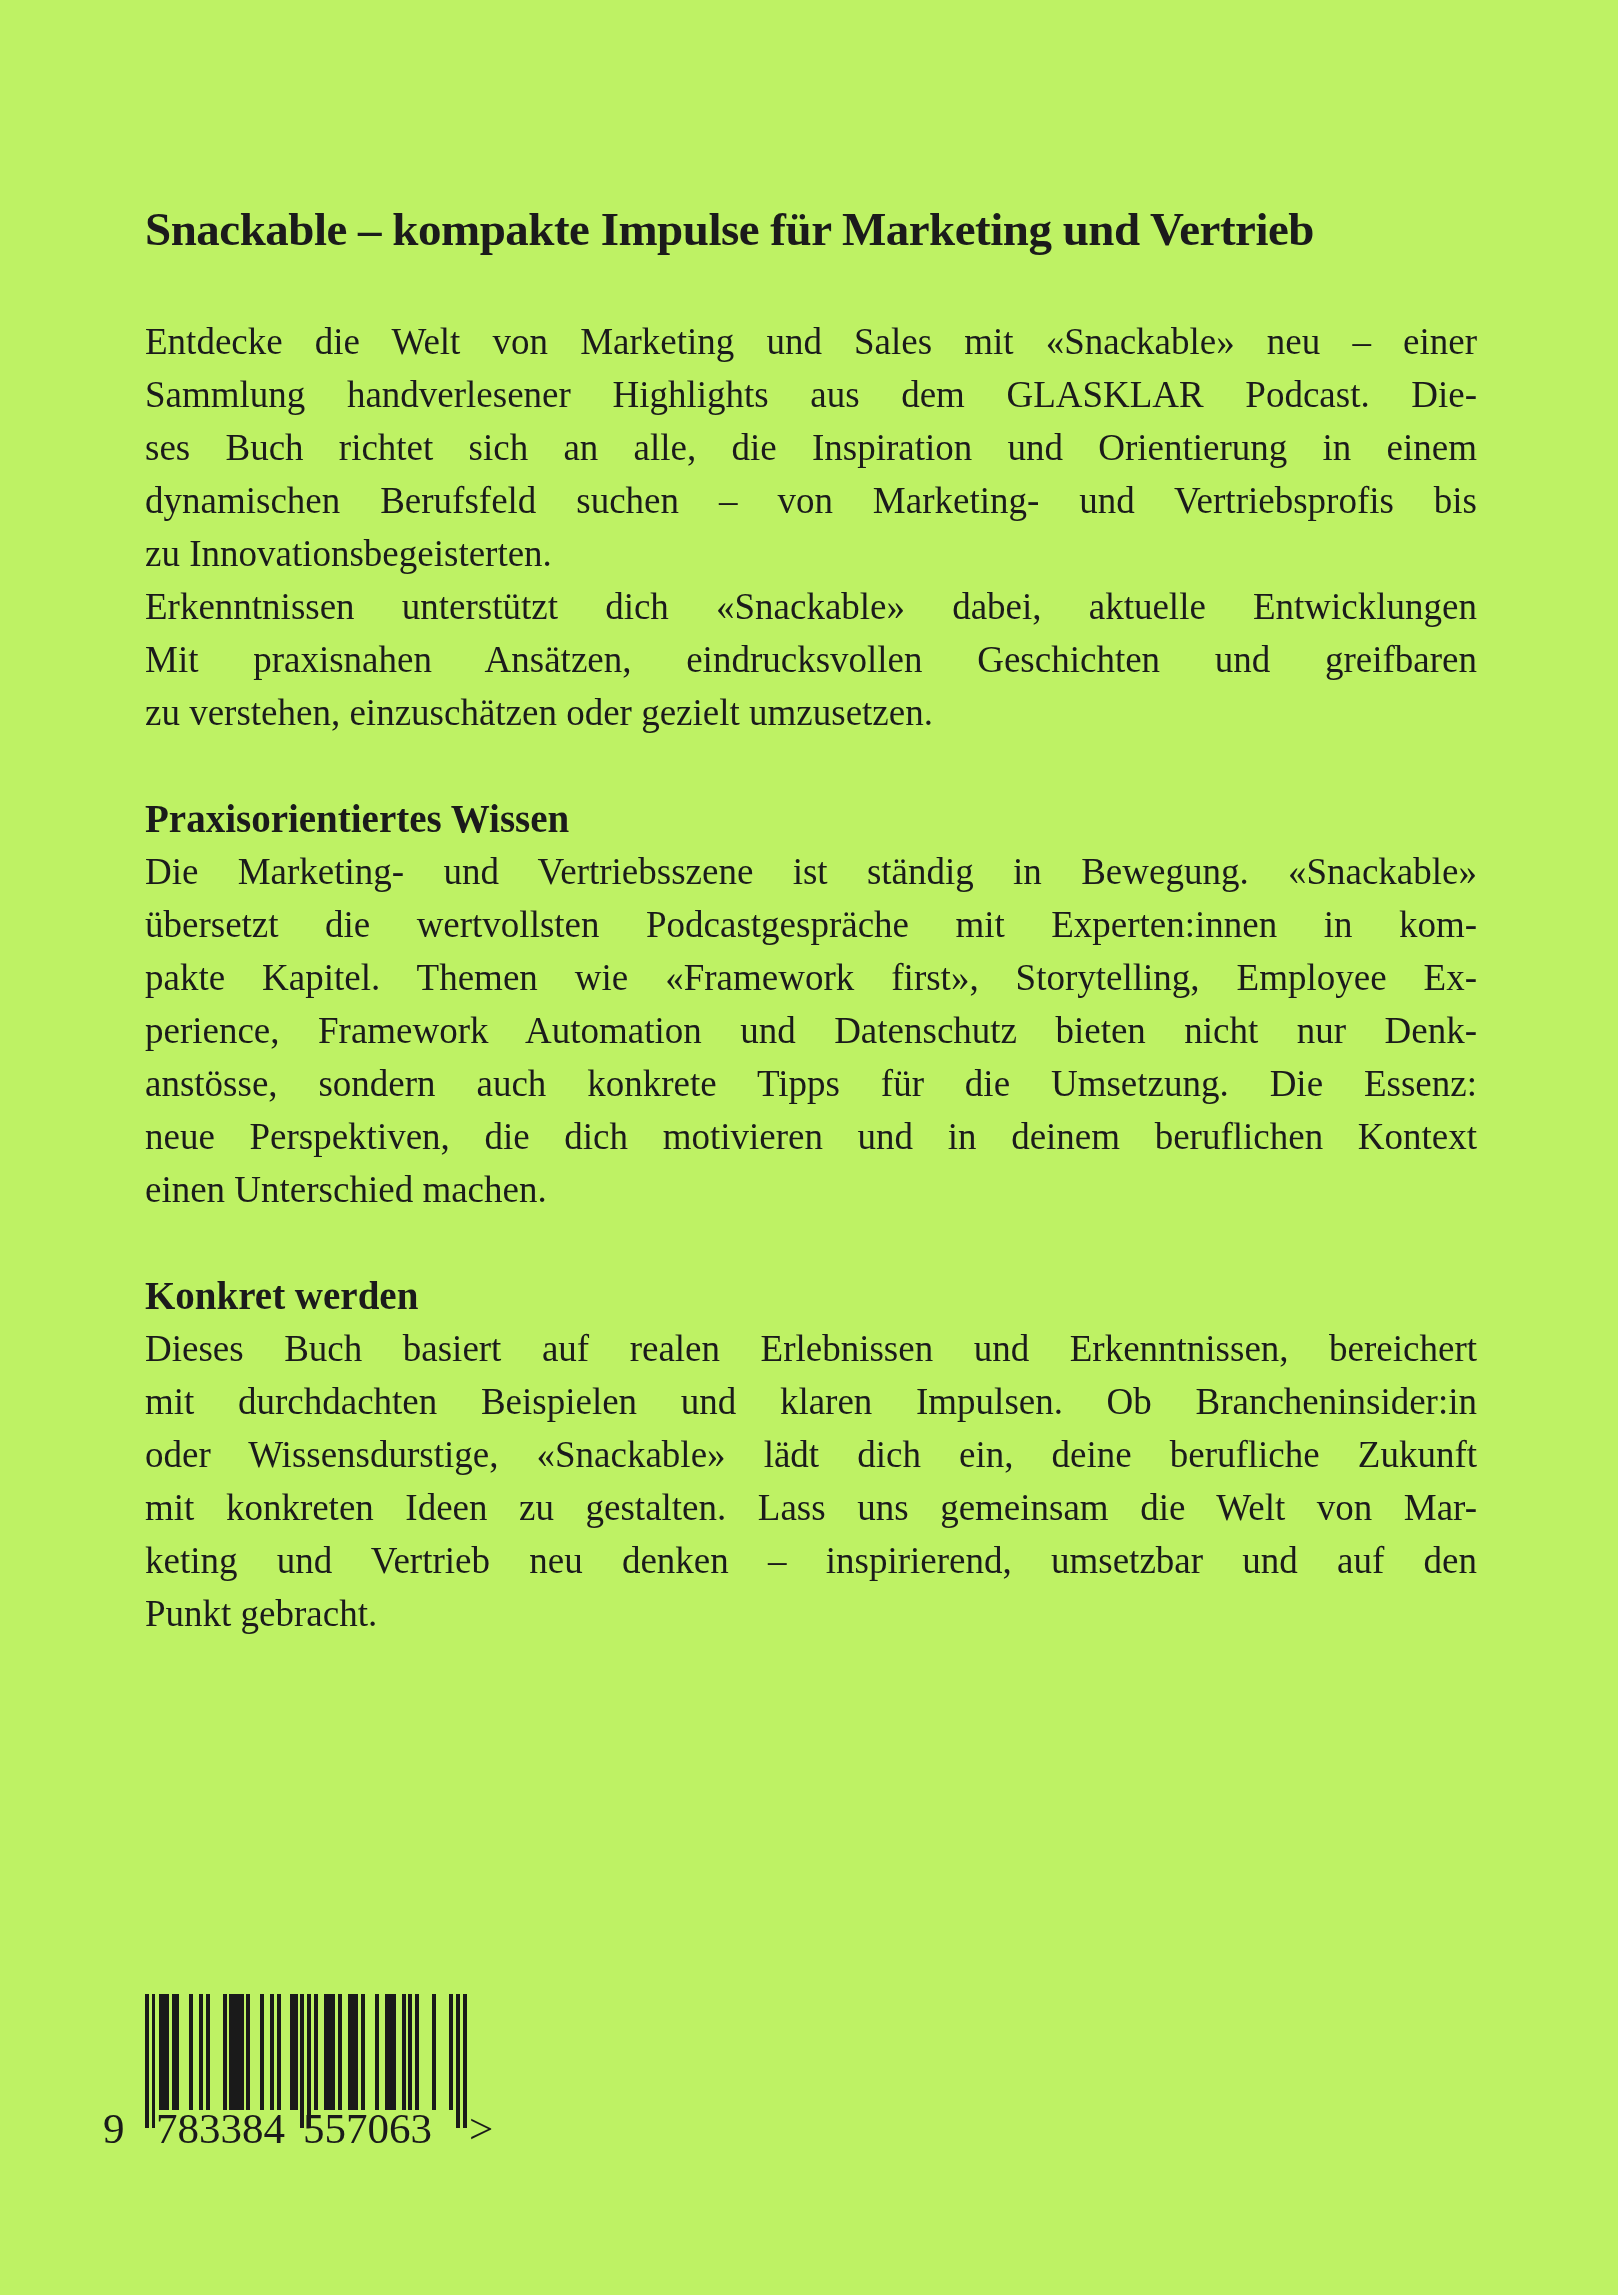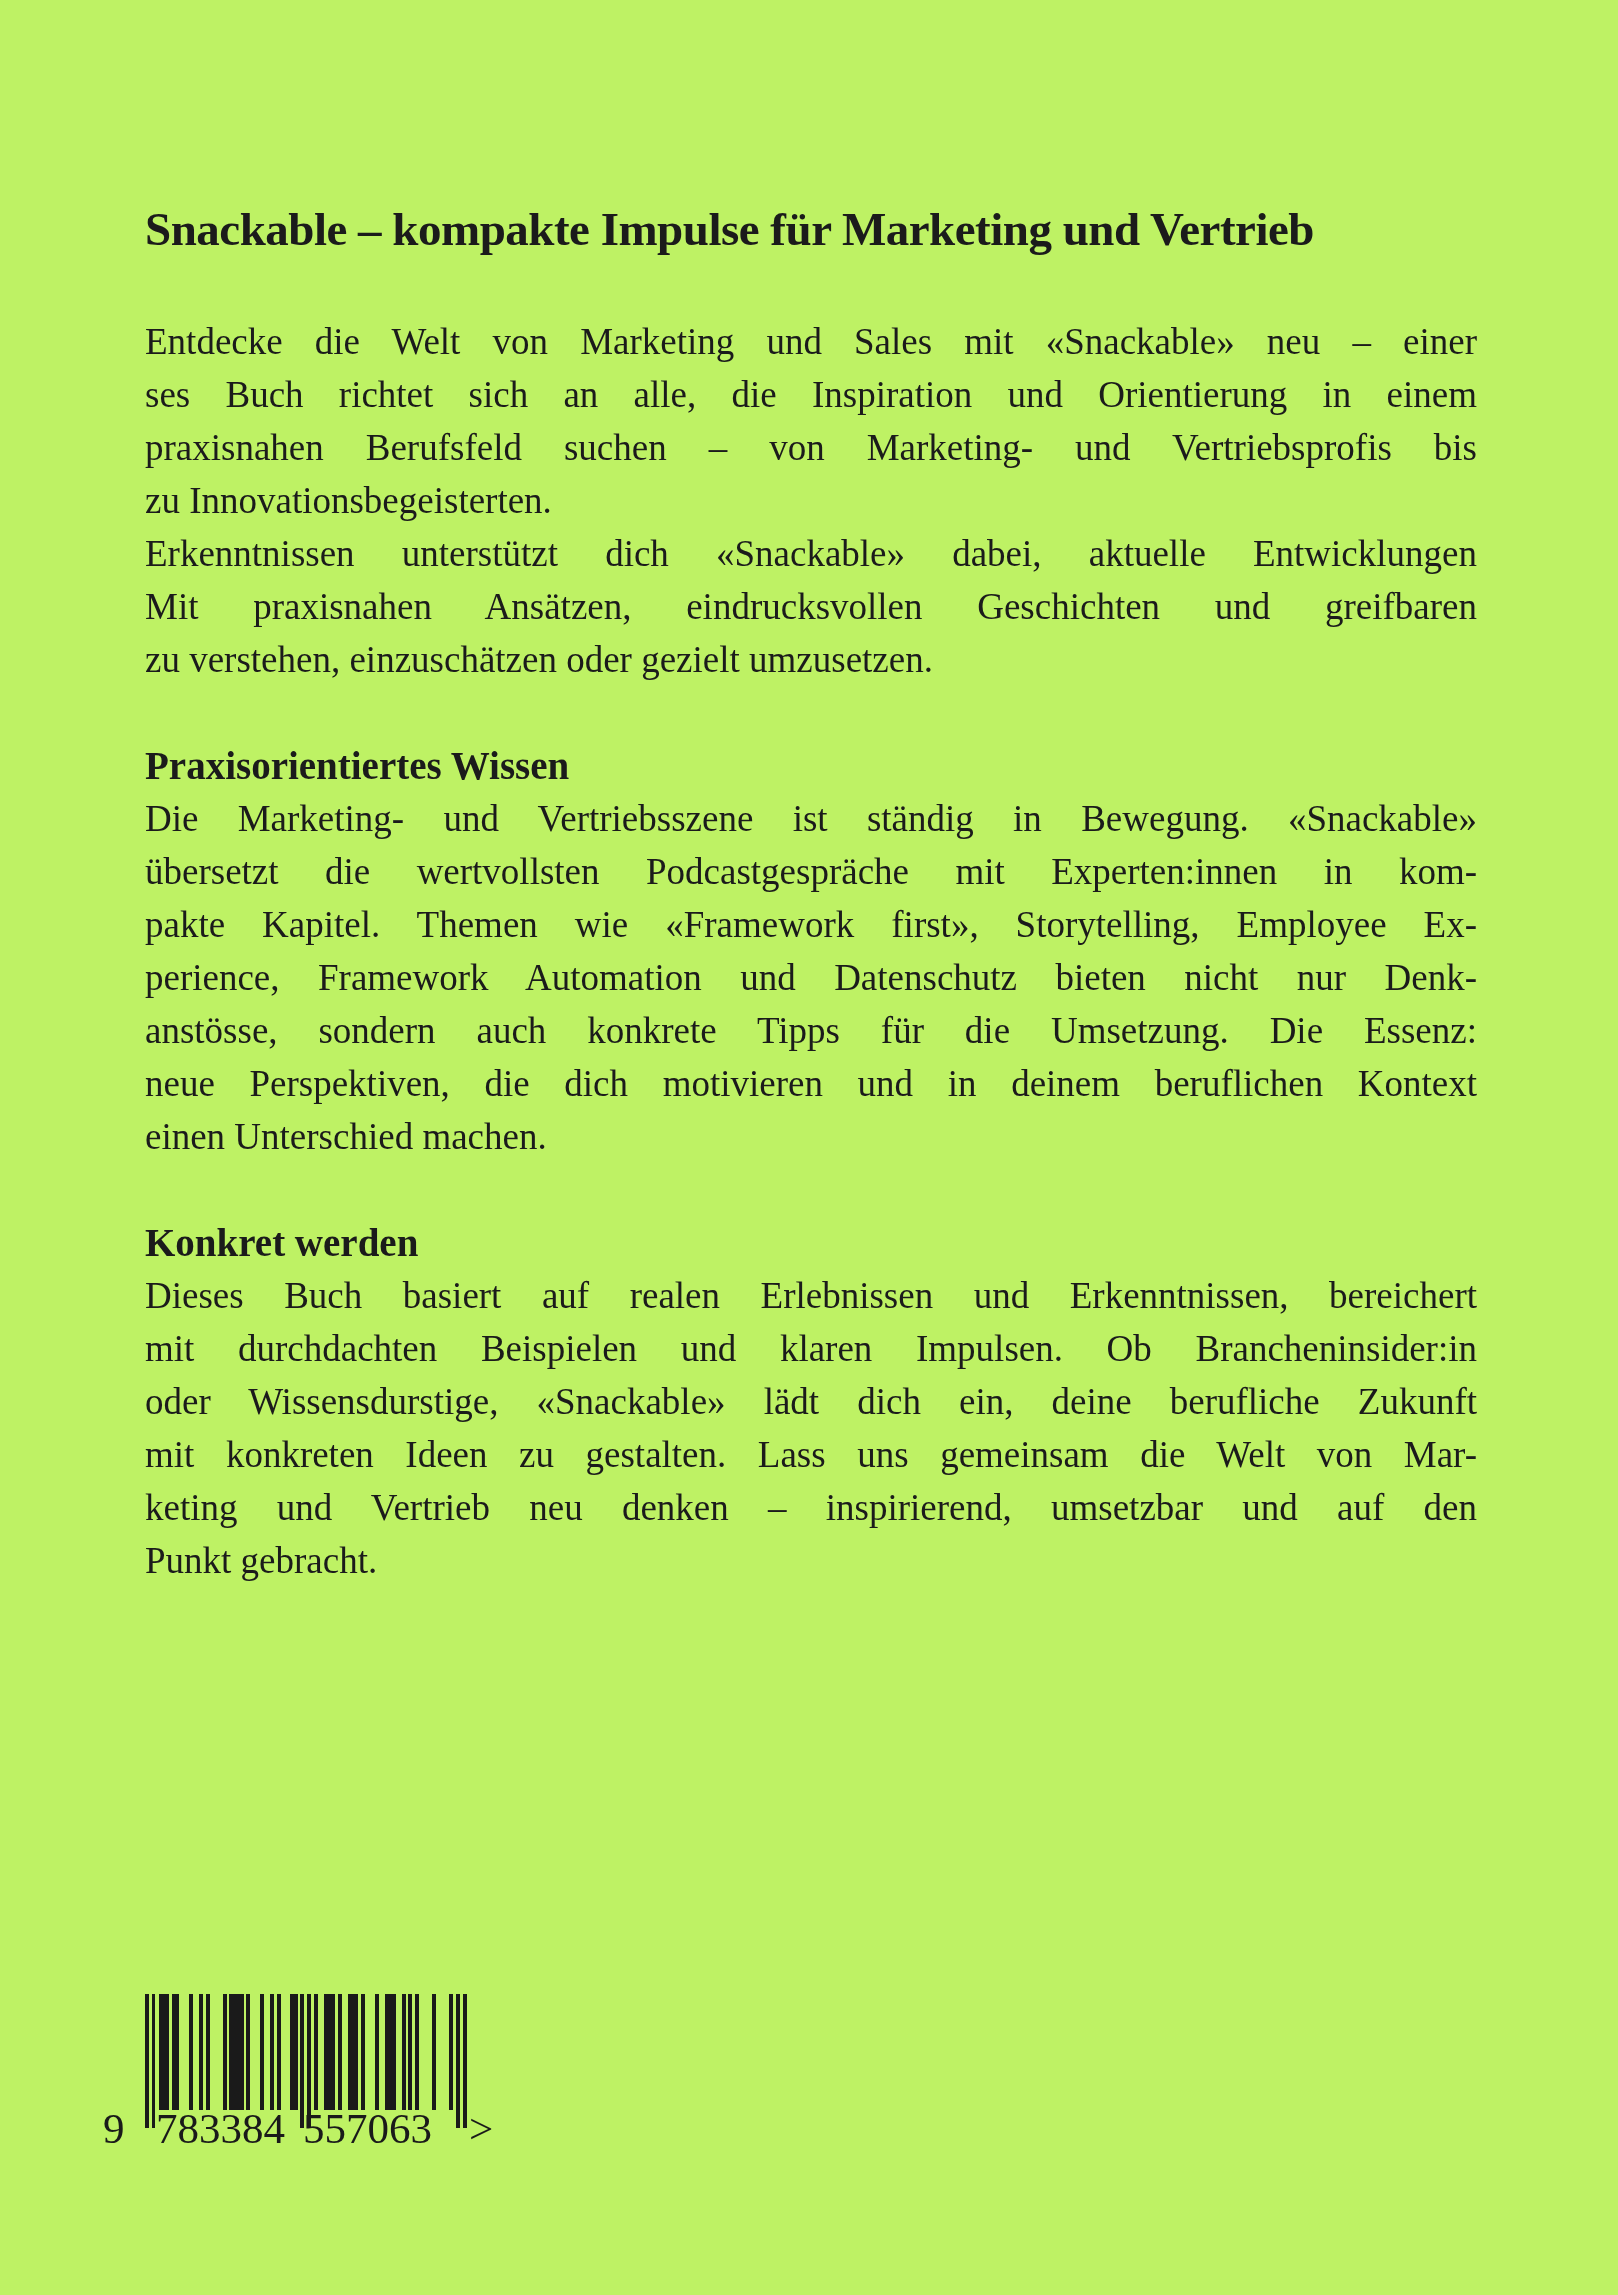--- a/index.html
+++ b/index.html
@@ -85,22 +85,23 @@
   .barcode .trailer { left: 366px; }
 </style>
 </head>
 <body>
 
 <div class="page">
   <div class="content">
     <h1 class="title">Snackable – kompakte Impulse für Marketing und Vertrieb</h1>
     <div class="sections">
         <div class="line">Entdecke die Welt von Marketing und Sales mit «Snackable» neu – einer</div>
+        <div class="line">Sammlung handverlesener Highlights aus dem GLASKLAR Podcast. Die-</div>
         <div class="line">ses Buch richtet sich an alle, die Inspiration und Orientierung in einem</div>
-        <div class="line">praxisnahen Berufsfeld suchen – von Marketing- und Vertriebsprofis bis</div>
+        <div class="line">dynamischen Berufsfeld suchen – von Marketing- und Vertriebsprofis bis</div>
         <div class="line last">zu Innovationsbegeisterten.</div>
         <div class="line">Erkenntnissen unterstützt dich «Snackable» dabei, aktuelle Entwicklungen</div>
         <div class="line">Mit praxisnahen Ansätzen, eindrucksvollen Geschichten und greifbaren</div>
         <div class="line last">zu verstehen, einzuschätzen oder gezielt umzusetzen.</div>
         <div class="heading">Praxisorientiertes Wissen</div>
         <div class="line">Die Marketing- und Vertriebsszene ist ständig in Bewegung. «Snackable»</div>
         <div class="line">übersetzt die wertvollsten Podcastgespräche mit Experten:innen in kom-</div>
         <div class="line">pakte Kapitel. Themen wie «Framework first», Storytelling, Employee Ex-</div>
         <div class="line">perience, Framework Automation und Datenschutz bieten nicht nur Denk-</div>
         <div class="line">anstösse, sondern auch konkrete Tipps für die Umsetzung. Die Essenz:</div>

